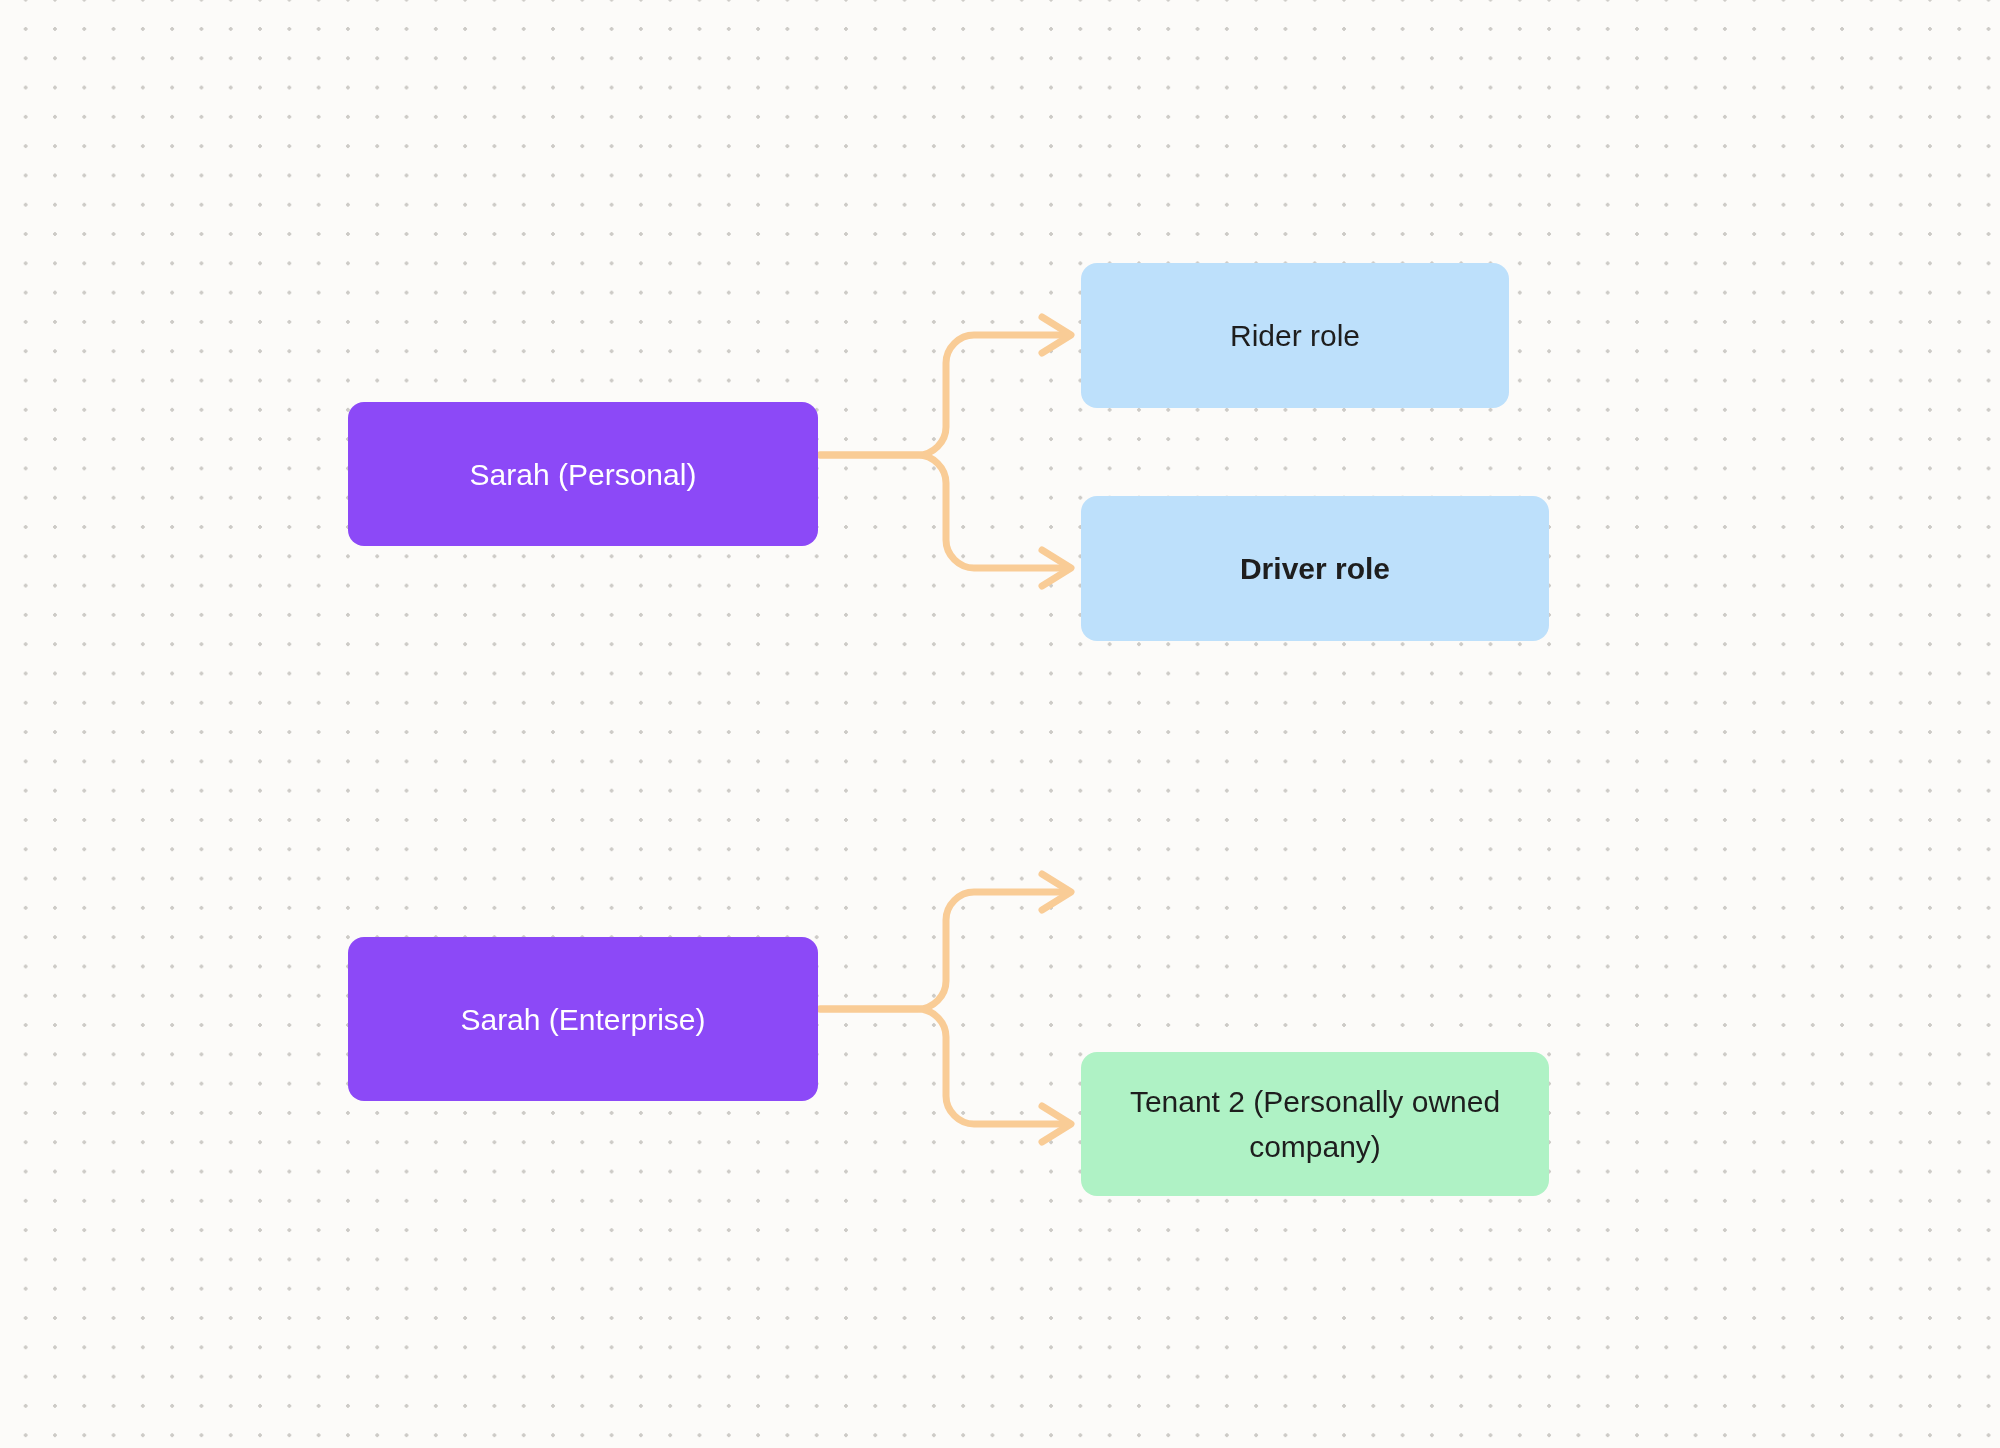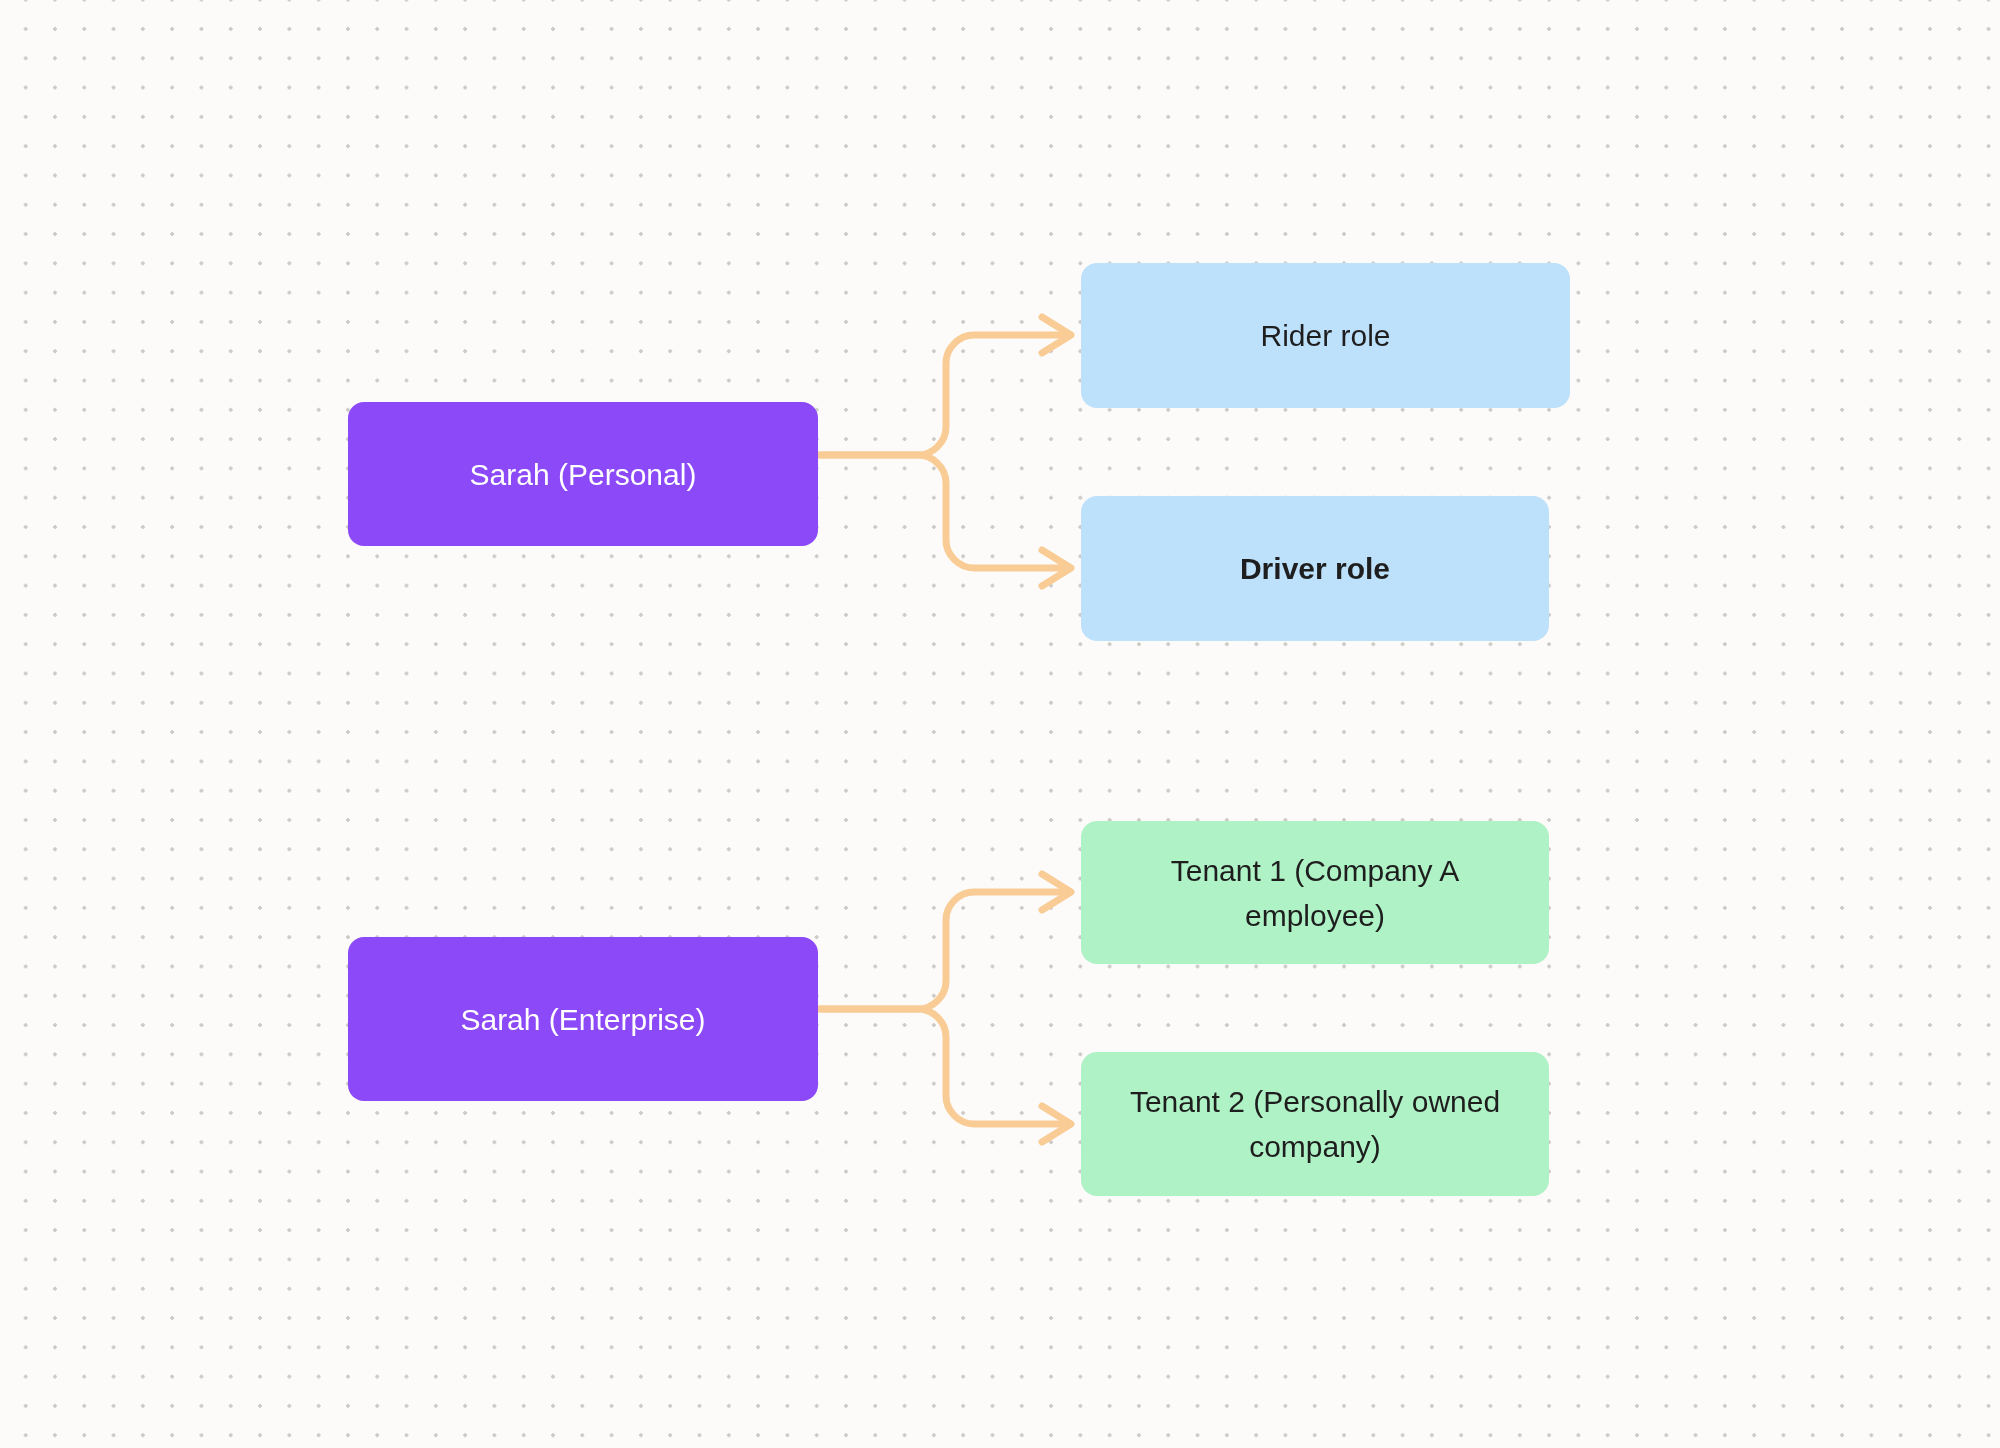--- a/index.html
+++ b/index.html
@@ -25,21 +25,21 @@
   .node{
     position:absolute;display:flex;align-items:center;justify-content:center;
     border-radius:16px;text-align:center;
     font-size:30px;font-weight:500;line-height:45px;
     padding:0 30px;
   }
   .node-purple{background:var(--purple);color:var(--text-light);}
   .node-blue{background:var(--blue);color:var(--text-dark);}
   .node-green{background:var(--green);color:var(--text-dark);}
   .pos-sarah-personal  {left:348px; top:402px; width:470px; height:144px;}
-  .pos-rider-role      {left:1081px;top:263px; width:489px; height:145px;}
+  .pos-rider-role      {left:1081px;top:263px; width:428px; height:145px;}
   .pos-driver-role     {left:1081px;top:496px; width:468px; height:145px;font-weight:bold;}
   .pos-sarah-enterprise{left:348px; top:937px; width:470px; height:164px;}
   .pos-tenant-1        {left:1081px;top:821px; width:468px; height:143px;}
   .pos-tenant-2        {left:1081px;top:1052px;width:468px; height:144px;}
 </style>
 </head>
 <body>
 
 <div class="canvas">
 
@@ -71,21 +71,18 @@
   </div>
 
   <div class="node node-blue pos-driver-role">
     <span>Driver role</span>
   </div>
 
   <div class="node node-purple pos-sarah-enterprise">
     <span>Sarah (Enterprise)</span>
   </div>
 
-  <div class="node node-green pos-tenant-1">
-    <span>Tenant 1 (Company A employee)</span>
-  </div>
 
   <div class="node node-green pos-tenant-2">
     <span>Tenant 2 (Personally owned company)</span>
   </div>
 
 </div>
 
 </body></html>

